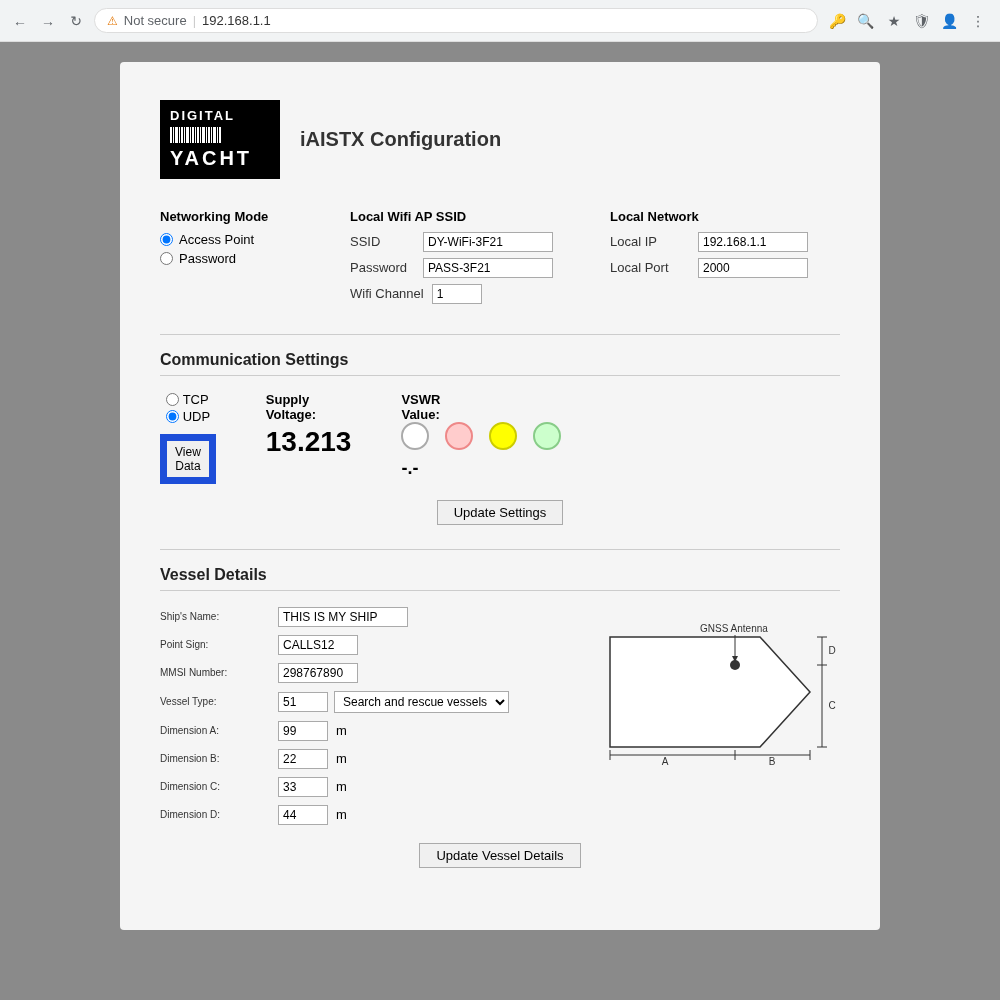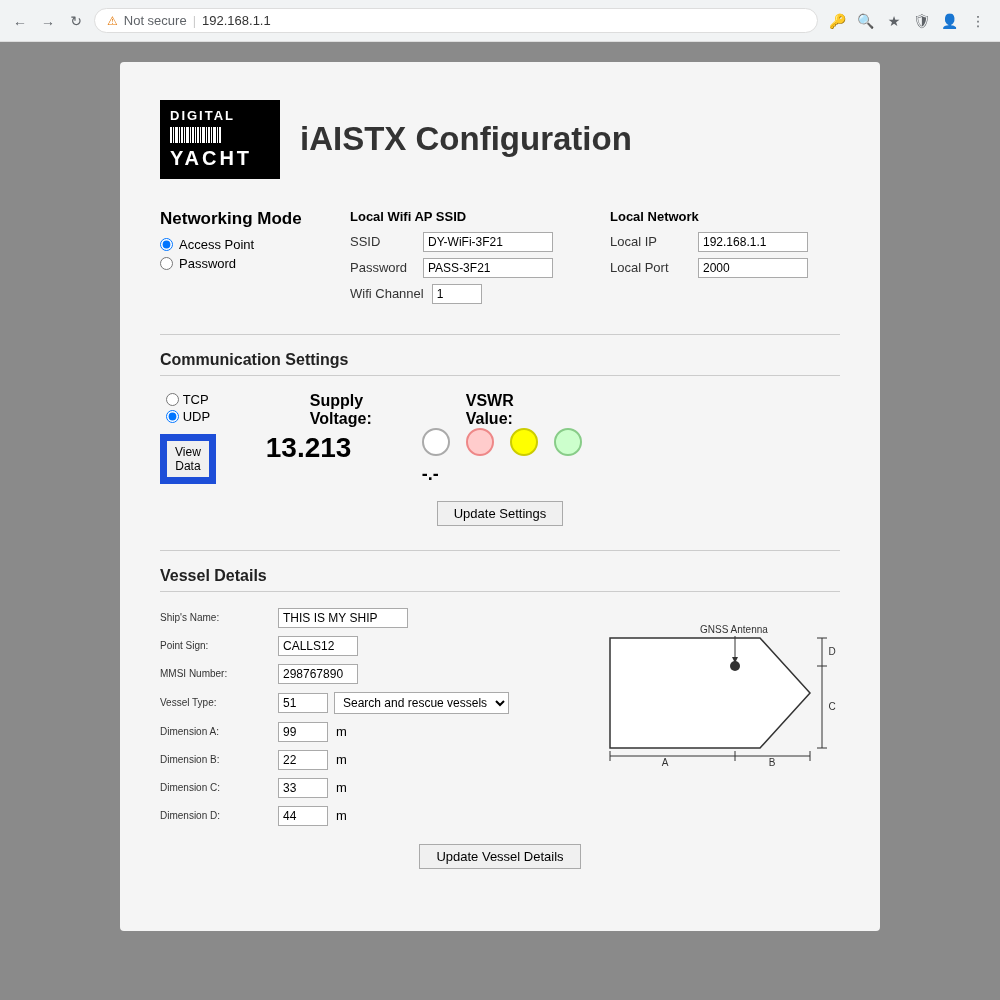--- a/index.html
+++ b/index.html
@@ -78,21 +78,21 @@
       display: flex;
       gap: 1px;
       margin: 2px 0;
     }
     .logo-barcode span {
       background: white;
       display: inline-block;
       height: 100%;
     }
     .logo-yacht { font-size: 20px; letter-spacing: 3px; }
-    .page-title { font-size: 33px; font-weight: bold; color: #333; text-align: center; }
+    .page-title { font-size: 20px; font-weight: bold; color: #333; text-align: center; }
 
     
     .section-title {
       font-size: 16px;
       font-weight: bold;
       color: #222;
       margin-bottom: 16px;
       border-bottom: 1px solid #ccc;
       padding-bottom: 6px;
     }
@@ -102,21 +102,21 @@
     .network-grid {
       display: flex;
       gap: 40px;
     }
     .networking-mode-col {
       min-width: 150px;
     }
     .networking-mode-label {
       font-weight: bold;
       margin-bottom: 8px;
-      font-size: 17px;
+      font-size: 13px;
     }
     .radio-group { display: flex; flex-direction: column; gap: 4px; }
     .radio-item { display: flex; align-items: center; gap: 6px; font-size: 13px; }
     .radio-item input[type="radio"] { margin: 0; }
 
     .wifi-ssid-col { min-width: 220px; }
     .local-network-col { min-width: 200px; }
 
     .col-title { font-weight: bold; margin-bottom: 8px; font-size: 13px; }
     .field-row {
@@ -148,21 +148,21 @@
     .comm-radio-item { display: flex; align-items: center; gap: 4px; font-size: 13px; }
     .view-data-btn {
       background: #f0f0f0;
       border: 7px solid #1d4ed8;
       padding: 4px 8px;
       font-size: 12px;
       cursor: pointer;
       margin-top: 4px;
     }
     .supply-voltage-col { margin-left: 20px; }
-    .vswr-label { font-weight: bold; font-size: 16px; margin-left: 44px; }
+    .vswr-label { font-weight: bold; font-size: 13px; }
     .voltage-value { font-size: 28px; font-weight: bold; margin-top: 4px; }
     .vswr-col { margin-left: 20px; }
     .vswr-circles { display: flex; gap: 16px; margin-bottom: 8px; }
     .vswr-circle {
       width: 28px; height: 28px;
       border-radius: 50%;
       border: 2px solid #aaa;
     }
     .vswr-value { font-size: 18px; font-weight: bold; margin-top: 4px; }
 

